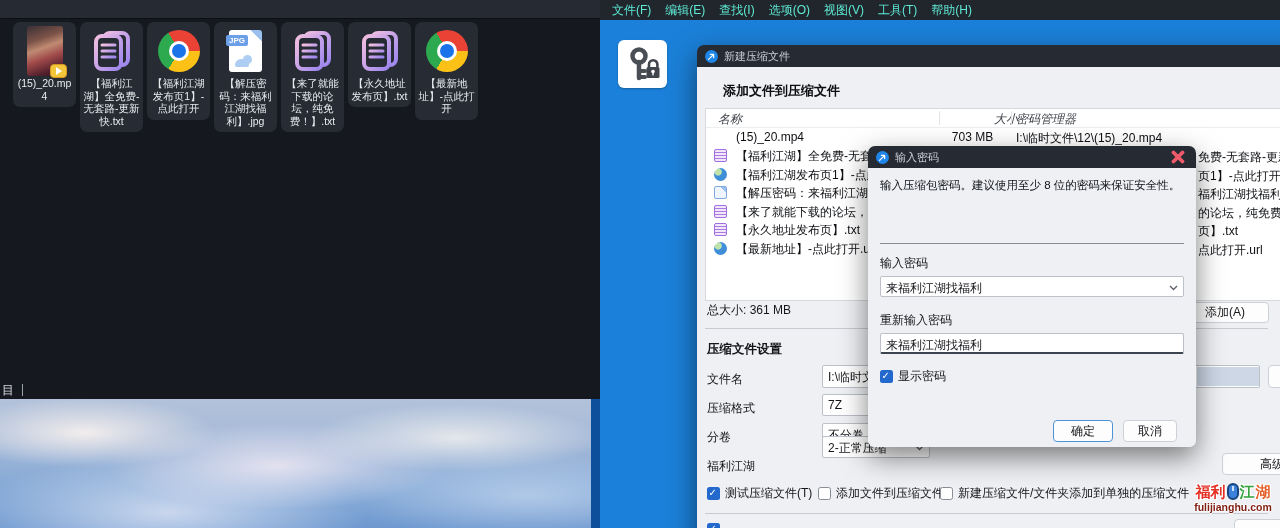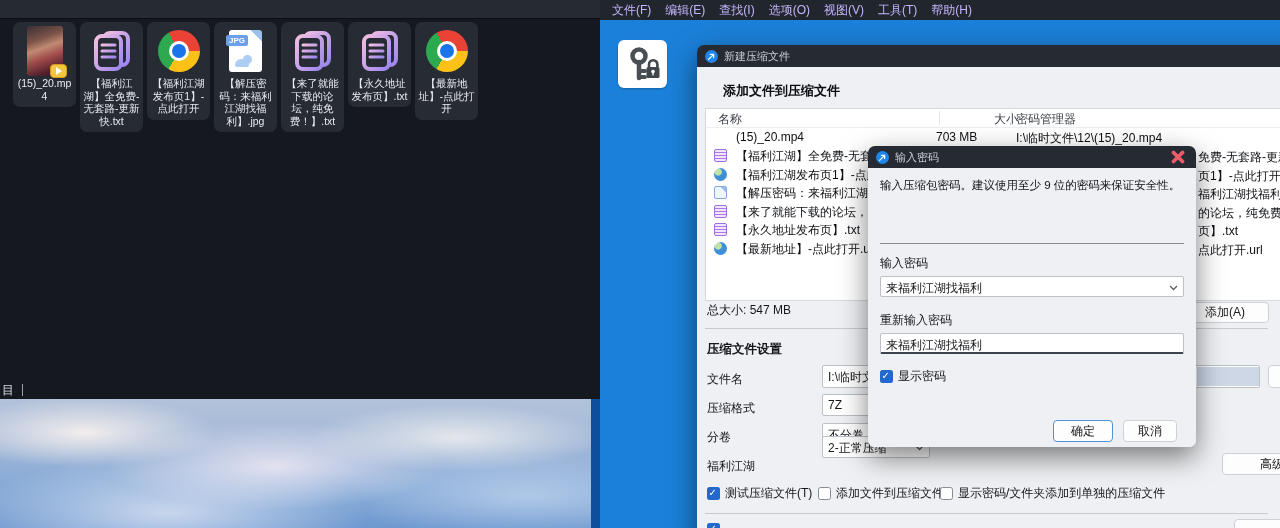--- a/index.html
+++ b/index.html
@@ -40,41 +40,41 @@
       radial-gradient(ellipse 240px 62px at 46% 52%, rgba(247,238,246,.8), transparent 70%),
       radial-gradient(ellipse 210px 48px at 76% 30%, rgba(255,251,244,.7), transparent 70%),
       radial-gradient(ellipse 280px 76px at 28% 88%, rgba(228,233,246,.75), transparent 72%),
       radial-gradient(ellipse 260px 60px at 88% 75%, rgba(210,224,244,.6), transparent 72%),
       linear-gradient(180deg,#b3c2da 0%,#a3b8d8 35%,#84a9d6 68%,#6e99d0 100%); }
   .wall-strip { position:absolute; left:591px; top:399px; width:9px; height:129px; background:#0d4f9b; }
 
   
   .app { position:absolute; left:600px; top:0; width:680px; height:528px; background:#1b80d9; }
   .menubar { position:absolute; left:0; top:0; width:680px; height:20px; background:#21252c; display:flex; align-items:center; padding-left:5px; }
-  .menu-item { color:#c4b5fd; font-size:12px; padding:0 7px; height:20px; line-height:20px; }
+  .menu-item { color:#5eead4; font-size:12px; padding:0 7px; height:20px; line-height:20px; }
   .key-button { position:absolute; left:18px; top:40px; width:49px; height:48px; background:#fff; border-radius:6px; display:flex; align-items:center; justify-content:center; box-shadow:0 1px 2px rgba(0,0,0,.25); }
 
   
   .dlg { position:absolute; border-radius:7px; box-shadow:0 10px 28px rgba(0,0,0,.5); }
   .dlg-title { position:absolute; left:0; top:0; right:0; height:22px; background:#262a33; border-radius:7px 7px 0 0;
     display:flex; align-items:center; padding-left:8px; gap:6px; color:#c9ced6; font-size:11px; }
   .dlg-bodyfill { position:absolute; left:0; top:22px; right:0; bottom:0; background:#eef0f3; border-radius:0 0 7px 7px; }
   .ticon { width:13px; height:13px; flex:0 0 13px; }
 
   .add-dlg { left:697px; top:45px; width:620px; height:500px; }
   .add-dlg .dlg-bodyfill { border-radius:0; }
   .heading { position:absolute; left:26px; top:37px; font-weight:bold; font-size:13px; color:#0c0e12; }
   .filelist { position:absolute; left:8px; top:63px; width:640px; height:193px; background:#fff; border:1px solid #d5d8dd; }
-  .fl-col { position:absolute; top:2px; font-size:12px; color:#3c4048; }
+  .fl-col { position:absolute; top:2px; font-size:12px; color:#3c4048;font-style:italic; }
   .fl-sep { position:absolute; top:2px; width:1px; height:14px; background:#e3e5e9; }
   .fl-headline { position:absolute; left:0; top:18px; right:0; height:1px; background:#eceef1; }
   .fl-row { position:absolute; left:0; right:0; height:18px; }
   .fl-ico { position:absolute; left:8px; top:2px; width:13px; height:13px; }
   .fl-name { position:absolute; left:30px; top:1px; white-space:nowrap; color:#0d0f13; }
-  .fl-size { position:absolute; left:230px; top:1px; width:73px; text-align:left; color:#0d0f13; }
+  .fl-size { position:absolute; left:230px; top:1px; width:73px; text-align:center; color:#0d0f13; }
   .fl-path { position:absolute; left:310px; top:1px; white-space:nowrap; color:#0d0f13; }
   .fl-frag { position:absolute; left:492px; white-space:nowrap; color:#0d0f13; font-size:12px; }
 
   .ri-video { border-radius:50%; background:radial-gradient(circle at 40% 35%,#ffe28a,#f3b91f); position:relative; }
   .ri-video::before { content:""; position:absolute; left:4.5px; top:3.5px; width:0; height:0; border-left:5px solid #fff; border-top:3px solid transparent; border-bottom:3px solid transparent; }
   .ri-note { background:repeating-linear-gradient(180deg,#f1e6fa 0 2px,#a97ae0 2px 3px); border:1px solid #a06ee0; border-radius:2px; }
   .ri-globe { border-radius:50%; background:radial-gradient(circle at 32% 30%,#bfe3a9 0 24%,#3e8ed8 34% 70%,#2268b8 100%); }
   .ri-jpg { background:linear-gradient(225deg,#9cc0ee 0 4px,#eef5fd 4px); border:1px solid #7fa9e0; border-radius:2px; }
 
   .total { position:absolute; left:10px; top:257px; color:#14161a; }
@@ -279,21 +279,21 @@
       <span class="fl-frag" style="top:40px">免费-无套路-更新.</span>
       <span class="fl-frag" style="top:59px">页1】-点此打开.url</span>
       <span class="fl-frag" style="top:77px">福利江湖找福利】</span>
       <span class="fl-frag" style="top:96px">的论坛，纯免费！</span>
       <span class="fl-frag" style="top:114px">页】.txt</span>
       <span class="fl-frag" style="top:133px">点此打开.url</span>
     </div>
 
     <div class="btn" style="left:484px;top:257px;width:88px;height:21px">添加(A)</div>
 
-    <div class="total">总大小: 547 MB</div>
+    <div class="total">总大小: 361 MB</div>
     <div class="hr hr1"></div>
     <div class="heading2">压缩文件设置</div>
 
     <span class="f-label" style="top:326px">文件名</span>
     <div class="textfield" style="left:125px;top:320px;width:438px;height:23px">
       <span>I:\临时文件</span>
       <span class="sel-overlay" style="left:374px;width:63px"></span>
     </div>
     <div class="btn corner-btn" style="left:571px;top:320px;width:30px;height:23px"></div>
 
@@ -318,21 +318,21 @@
     <div class="cb-row-item" style="left:10px;top:441px">
       <span class="cb on"></span>
       <span>测试压缩文件(T)</span>
     </div>
     <div class="cb-row-item" style="left:121px;top:441px">
       <span class="cb off"></span>
       <span>添加文件到压缩文件</span>
     </div>
     <div class="cb-row-item" style="left:243px;top:441px">
       <span class="cb off"></span>
-      <span>显示密码/文件夹添加到单独的压缩文件</span>
+      <span>新建压缩文件/文件夹添加到单独的压缩文件</span>
     </div>
 
     <div class="hr hr2"></div>
     <div class="cb-row-item" style="left:10px;top:477px">
       <span class="cb on"></span>
     </div>
 
     <div class="btn" style="left:525px;top:408px;width:100px;height:22px">高级</div>
     <div class="btn" style="left:537px;top:474px;width:58px;height:20px"></div>
   </div>
@@ -343,21 +343,21 @@
         <circle cx="6.5" cy="6.5" r="6.5" fill="#1e86e8"></circle>
         <path d="M3.6 9.4 L8.6 4.4 M8.6 4.4 h-3.2 M8.6 4.4 v3.2" stroke="#fff" stroke-width="1.3" fill="none" stroke-linecap="round"></path>
       </svg>
       <span>输入密码</span>
     </div>
     <div class="dlg-bodyfill"></div>
     <svg class="pwd-close" viewBox="0 0 16 14">
       <path d="M3.5 2.5 L12.5 11.5 M12.5 2.5 L3.5 11.5" stroke="#ef5b68" stroke-width="3.8" stroke-linecap="round"></path>
     </svg>
 
-    <div class="pwd-desc">输入压缩包密码。建议使用至少 9 位的密码来保证安全性。</div>
+    <div class="pwd-desc">输入压缩包密码。建议使用至少 8 位的密码来保证安全性。</div>
     <div class="pwd-hr"></div>
 
     <span class="pwd-label" style="top:109px">输入密码</span>
     <div class="dd pwd-combo">
       <span>来福利江湖找福利</span>
       <svg class="chev" width="9" height="6" viewBox="0 0 9 6">
         <path d="M1 1 L4.5 4.5 L8 1" stroke="#5a6068" fill="none" stroke-width="1.3"></path>
         </svg>
     </div>
 
@@ -368,14 +368,23 @@
 
     <div class="cb-row-item" style="left:12px;top:223px">
       <span class="cb on"></span>
       <span>显示密码</span>
     </div>
 
     <div class="btn primary" style="left:185px;top:274px;width:60px;height:22px">确定</div>
     <div class="btn" style="left:255px;top:274px;width:54px;height:22px">取消</div>
   </div>
 
+  <div class="watermark">
+    <div class="wm-line1">
+      <span class="wm-red">福利</span>
+      <span class="wm-mouse"></span>
+      <span class="wm-green">江</span>
+      <span class="wm-orange">湖</span>
+    </div>
+    <div class="wm-domain">fulijianghu.com</div>
+  </div>
 
 </div>
 
 </body></html>

